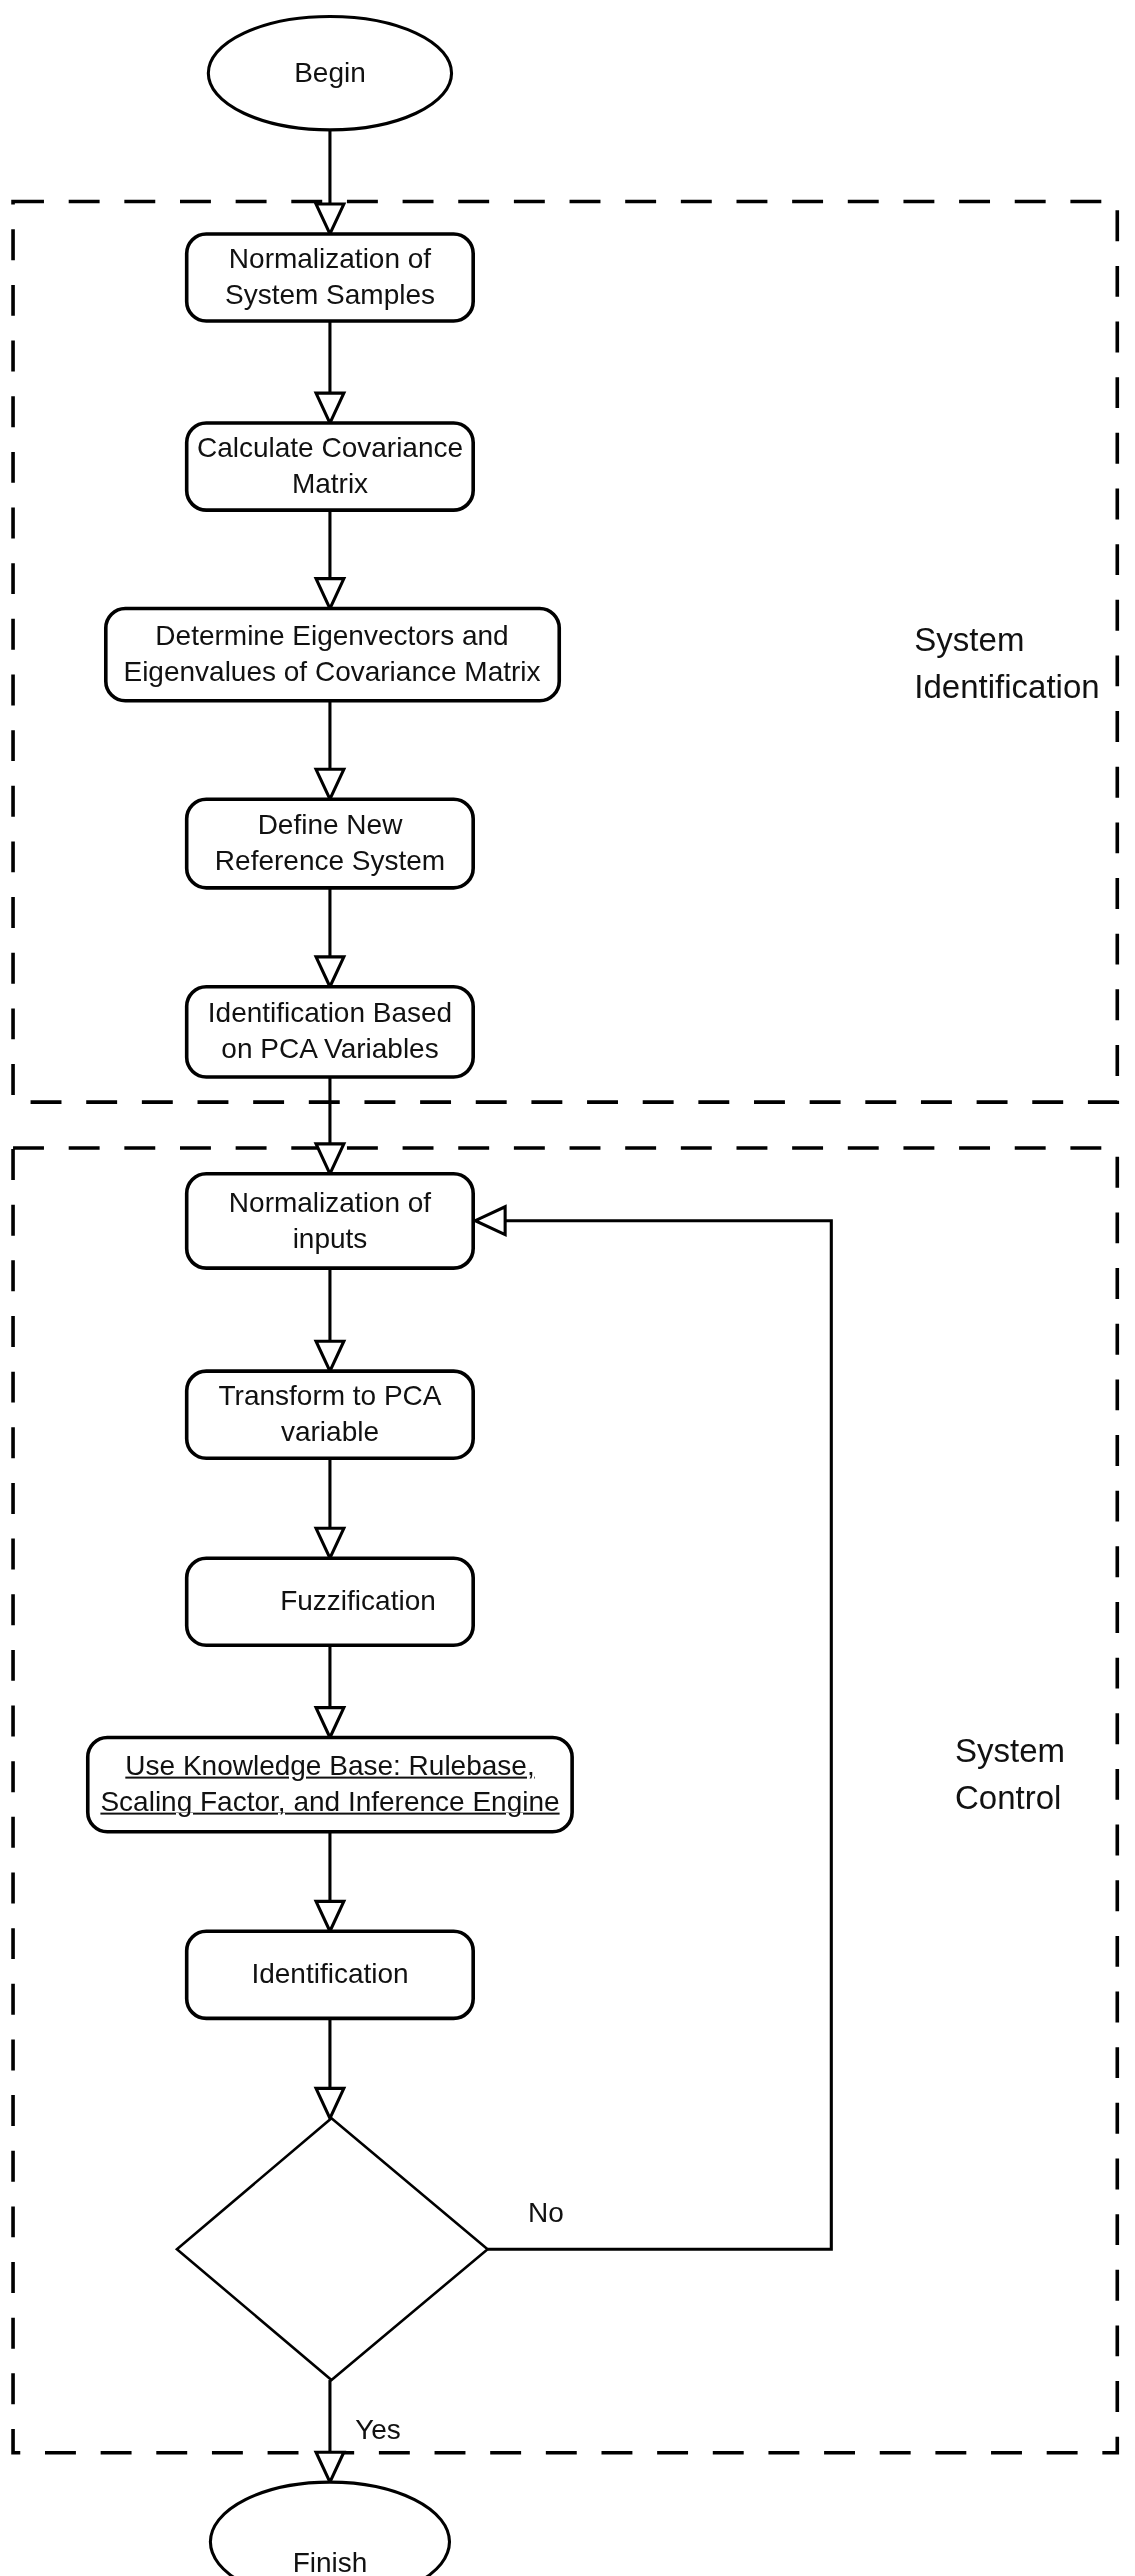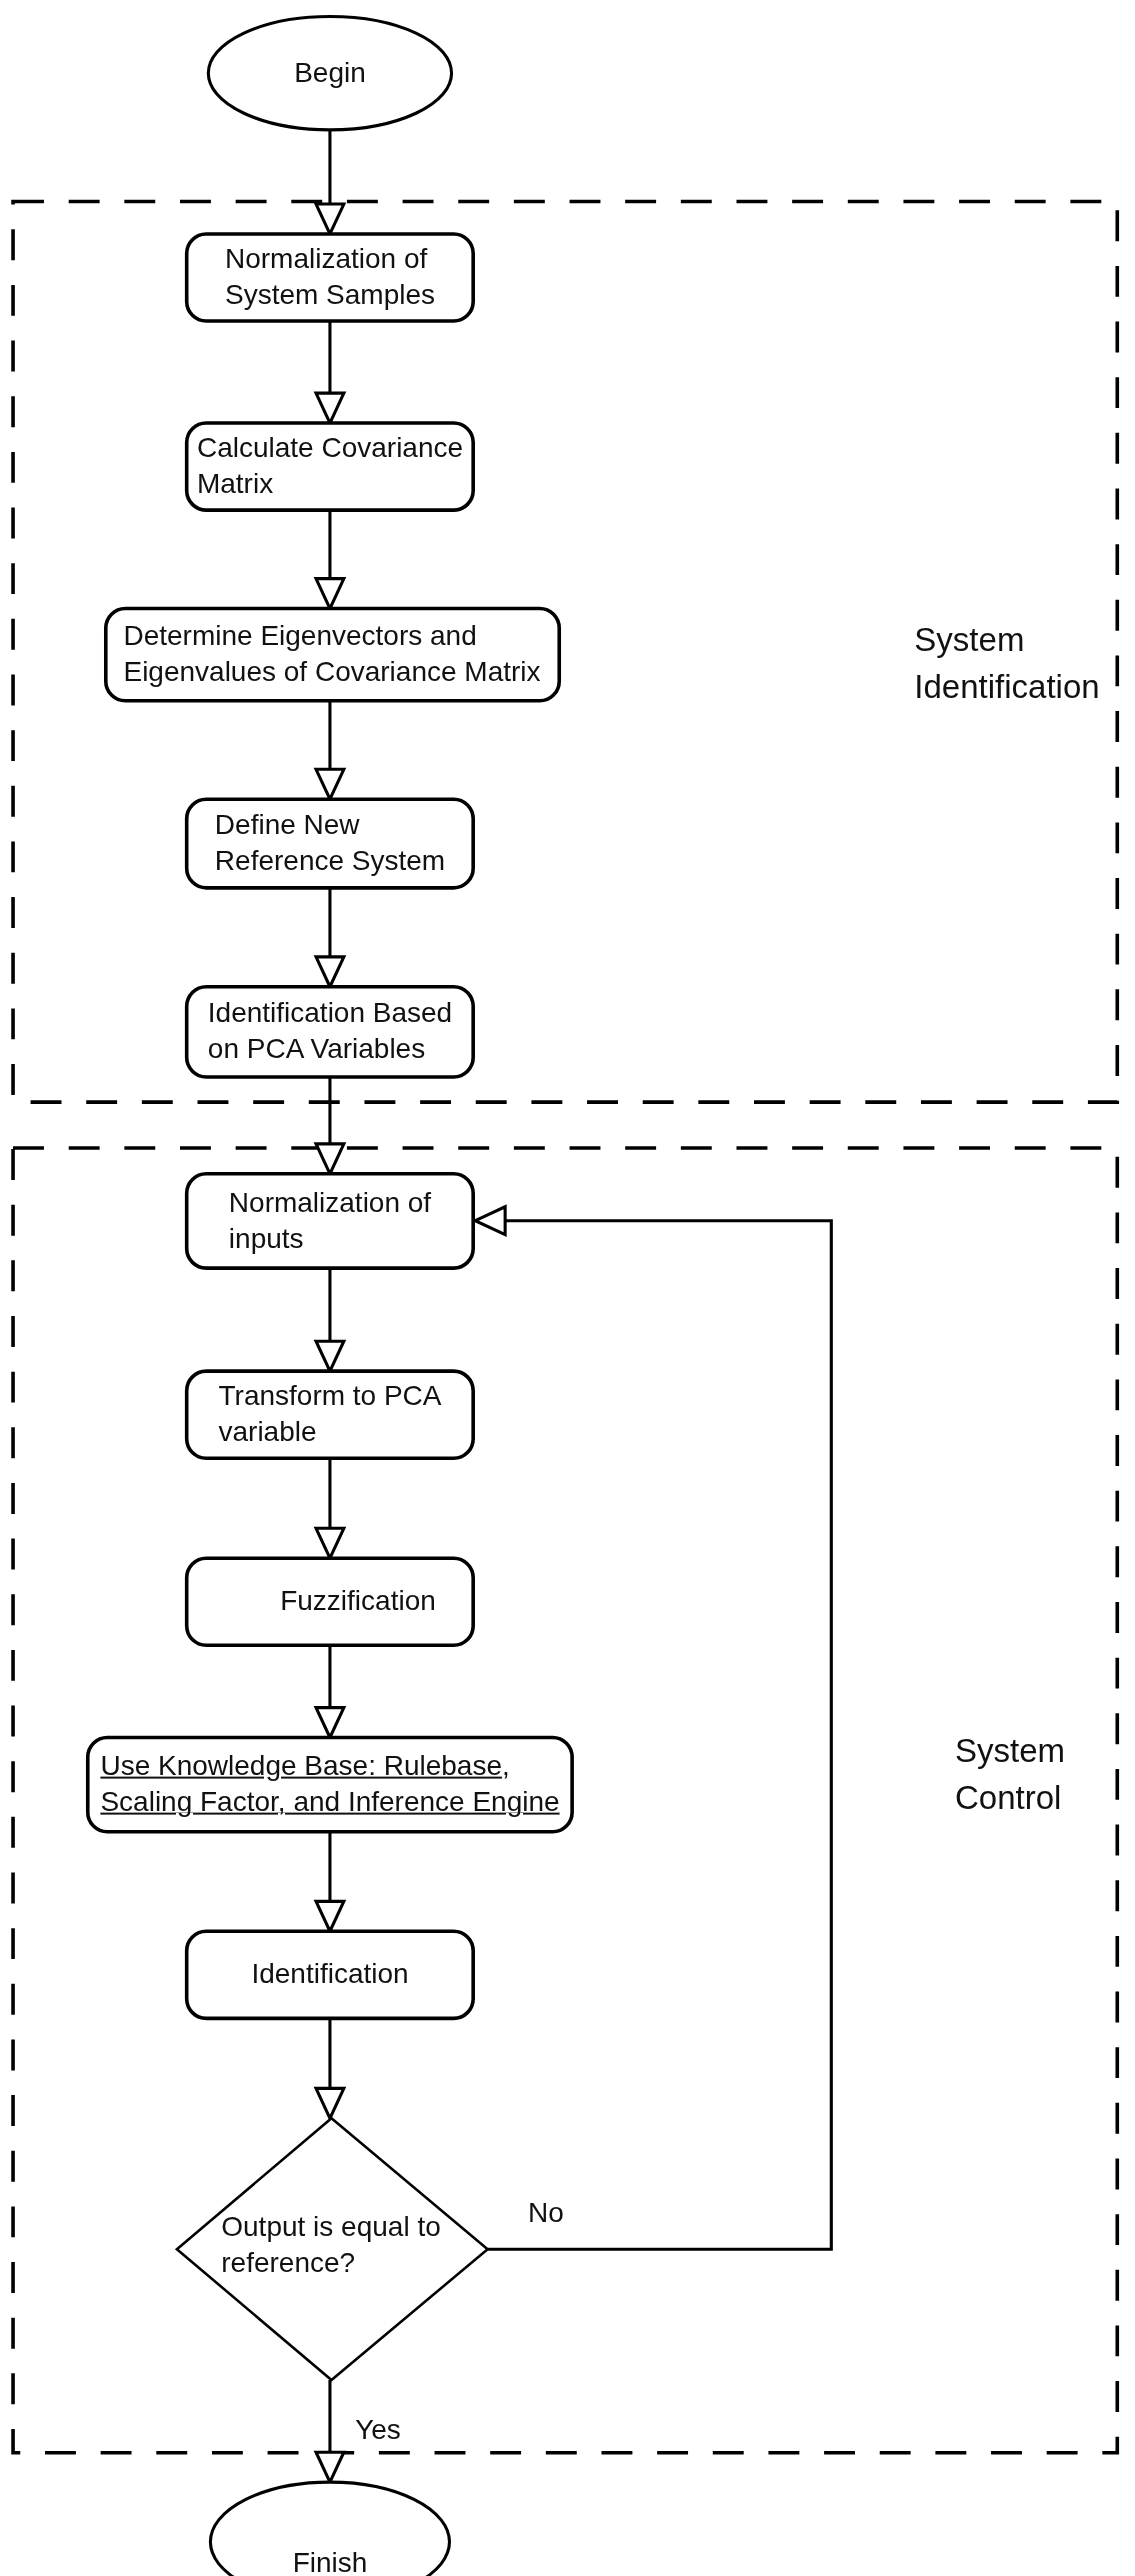--- a/index.html
+++ b/index.html
@@ -9,21 +9,21 @@
     height: 2614px;
     background: #ffffff;
     font-family: "Liberation Sans", sans-serif;
     color: #111111;
     overflow: hidden;
   }
   .canvas svg { position: absolute; left: 0; top: 0; }
   .label {
     position: absolute;
     transform: translate(-50%, -50%);
-    text-align: left;
+    text-align: center;
     white-space: pre-line;
     font-size: 28px;
     line-height: 1.3;
     color: #111111;
   }
   .region-label {
     position: absolute;
     transform: translate(-50%, -50%);
     text-align: left;
     white-space: pre-line;
@@ -126,21 +126,19 @@
   <div class="label" style="left:330px; top:1414px;">Transform to PCA
 variable</div>
   <div class="label" style="left:330px; top:1601px;margin-left:28px;">Fuzzification</div>
   <div class="label" style="left:330px; top:1784px;text-decoration:underline;">Use Knowledge Base: Rulebase,
 Scaling Factor, and Inference Engine</div>
   <div class="label" style="left:330px; top:1974px;">Identification</div>
 
   <div class="region-label" style="left:1010px; top:1775px;">System
 Control</div>
 
-  <div class="label" style="left:331px; top:2245px;">Output is equal to
-reference?</div>
   <div class="edge-label" style="left:546px; top:2213px;">No</div>
   <div class="edge-label" style="left:378px; top:2430px;">Yes</div>
 
   <div class="label" style="left:330px; top:2541px;margin-top:22px;">Finish</div>
 
 </div>
 
 
 </body></html>

